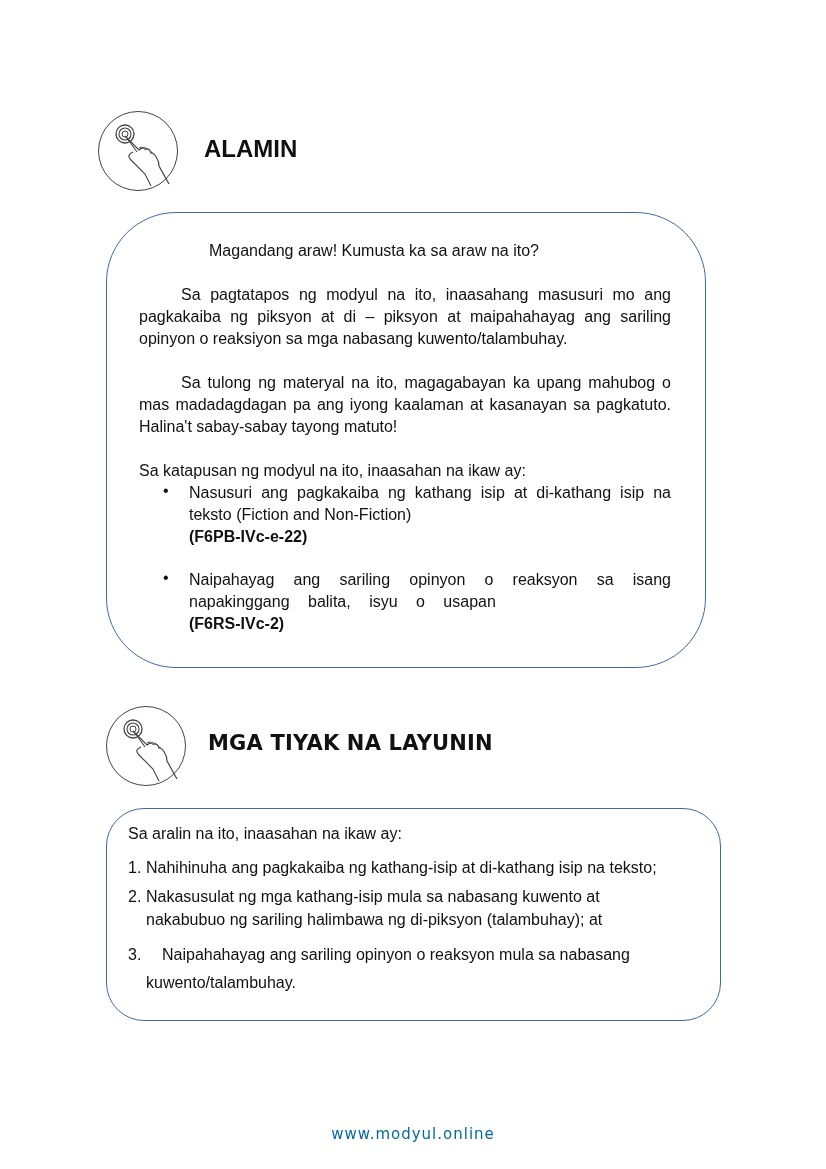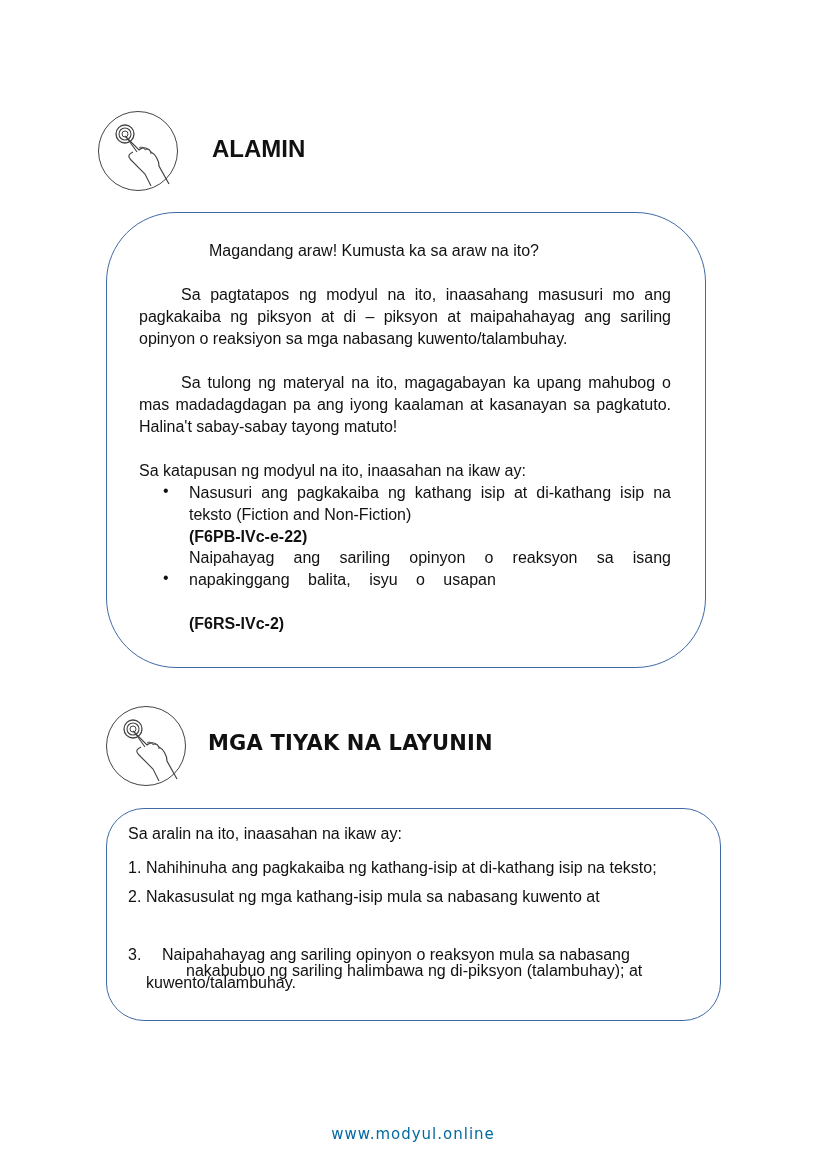--- a/index.html
+++ b/index.html
@@ -1,21 +1,21 @@
 <!DOCTYPE html>
 <html><head>
   <meta charset="utf-8">
   <style>
     html, body { margin: 0; padding: 0; background: #ffffff; }
     body { width: 826px; height: 1169px; position: relative; overflow: hidden;
            font-family: "Liberation Sans", sans-serif; color: #111; }
     .icon-circle { position: absolute; width: 80px; height: 80px; border: 1.4px solid #444; border-radius: 50%; box-sizing: border-box; background: #fff; }
     .icon-circle svg { position: absolute; left: 0; top: 0; }
     .section-title { position: absolute; font-family: "Liberation Sans", sans-serif; font-weight: bold; color: #111; }
-    #title1 { left: 204px; top: 135px; font-size: 24px; margin-left: 8px; }
+    #title1 { left: 204px; top: 135px; font-size: 24px; }
     #title2 { left: 208px; top: 731px; font-size: 21px; font-family: "DejaVu Sans", sans-serif; letter-spacing: 0.2px; }
     .box { position: absolute; border: 1.6px solid #3f6aa5; box-sizing: border-box; background: #fff; }
     #box1 { left: 106px; top: 212px; width: 600px; height: 456px; border-radius: 70px; }
     #box2 { left: 106px; top: 808px; width: 615px; height: 213px; border-radius: 38px; }
     .p { position: absolute; font-size: 16px; line-height: 22px; text-align: justify; }
     .bold { font-weight: bold; }
     .bullet { position: absolute; font-size: 16px; }
     .list-item { position: absolute; font-size: 16px; line-height: 22px; }
     .footer { position: absolute; left: 0; width: 826px; top: 1125px; text-align: center; font-size: 15px; color: #0369a1; letter-spacing: 1px; font-family: "DejaVu Sans", sans-serif; }
   </style>
@@ -38,21 +38,21 @@
 <div class="p" style="left:181px; top:240px; width:500px;margin-left:28px;">Magandang araw! Kumusta ka sa araw na ito?</div>
 <div class="p" style="left:139px; top:284px; width:532px; text-indent:42px;">Sa pagtatapos ng modyul na ito, inaasahang masusuri mo ang pagkakaiba ng piksyon at di – piksyon at maipahahayag ang sariling opinyon o reaksiyon sa mga nabasang kuwento/talambuhay.</div>
 <div class="p" style="left:139px; top:372px; width:532px; text-indent:42px;">Sa tulong ng materyal na ito, magagabayan ka upang mahubog o mas madadagdagan pa ang iyong kaalaman at kasanayan sa pagkatuto. Halina't sabay-sabay tayong matuto!</div>
 <div class="p" style="left:139px; top:460px; width:532px;">Sa katapusan ng modyul na ito, inaasahan na ikaw ay:</div>
 
 <div class="bullet" style="left:163px; top:482px;">•</div>
 <div class="p" style="left:189px; top:482px; width:482px;">Nasusuri ang pagkakaiba ng kathang isip at di-kathang isip na teksto (Fiction and Non-Fiction)</div>
 <div class="p bold" style="left:189px; top:526px; width:482px;">(F6PB-IVc-e-22)</div>
 
 <div class="bullet" style="left:163px; top:569px;">•</div>
-<div class="p" style="left:189px; top:547px; width:482px; word-spacing:14px;">Naipahayag ang sariling opinyon o reaksyon sa isang napakinggang balita, isyu o usapan</div>
+<div class="p" style="left:189px; top:569px; width:482px; word-spacing:14px;">Naipahayag ang sariling opinyon o reaksyon sa isang napakinggang balita, isyu o usapan</div>
 <div class="p bold" style="left:189px; top:613px; width:482px;">(F6RS-IVc-2)</div>
 
 <div class="icon-circle" style="left:106px; top:706px;">
   <svg width="80" height="80" viewBox="0 0 80 80">
     <circle cx="26" cy="22" r="9" fill="none" stroke="#444" stroke-width="1.3"></circle>
     <circle cx="26" cy="22" r="6" fill="none" stroke="#444" stroke-width="1.1"></circle>
     <circle cx="26" cy="22" r="3" fill="none" stroke="#444" stroke-width="1"></circle>
     <path d="M26 24 L40 38 C44 34 50 36 52 40 C56 42 60 48 60 54 L70 72" fill="none" stroke="#444" stroke-width="1.2"></path>
     <path d="M28 26 L38 40 M34 40 C30 42 28 44 32 48 L46 62 L52 74" fill="none" stroke="#444" stroke-width="1.1"></path>
     <path d="M40 36 C42 34 46 36 46 38 M46 38 C48 36 52 38 52 42" fill="none" stroke="#444" stroke-width="1"></path>
@@ -61,19 +61,19 @@
 <div id="title2" class="section-title">MGA TIYAK NA LAYUNIN</div>
 
 <div id="box2" class="box"></div>
 <div class="list-item" style="left:128px; top:823px;">Sa aralin na ito, inaasahan na ikaw ay:</div>
 
 <div class="list-item" style="left:128px; top:857px;">1.</div>
 <div class="list-item" style="left:146px; top:857px;">Nahihinuha ang pagkakaiba ng kathang-isip at di-kathang isip na teksto;</div>
 
 <div class="list-item" style="left:128px; top:886px;">2.</div>
 <div class="list-item" style="left:146px; top:886px;">Nakasusulat ng mga kathang-isip mula sa nabasang kuwento at</div>
-<div class="list-item" style="left:146px; top:960px;margin-left:40px;">nakabubuo ng sariling halimbawa ng di-piksyon (talambuhay); at</div>
+<div class="list-item" style="left:146px; top:909px;">nakabubuo ng sariling halimbawa ng di-piksyon (talambuhay); at</div>
 
 <div class="list-item" style="left:128px; top:944px;">3.</div>
 <div class="list-item" style="left:162px; top:944px;">Naipahahayag ang sariling opinyon o reaksyon mula sa nabasang</div>
 <div class="list-item" style="left:146px; top:972px;">kuwento/talambuhay.</div>
 
 <div class="footer">www.modyul.online</div>
 
 </body></html>

